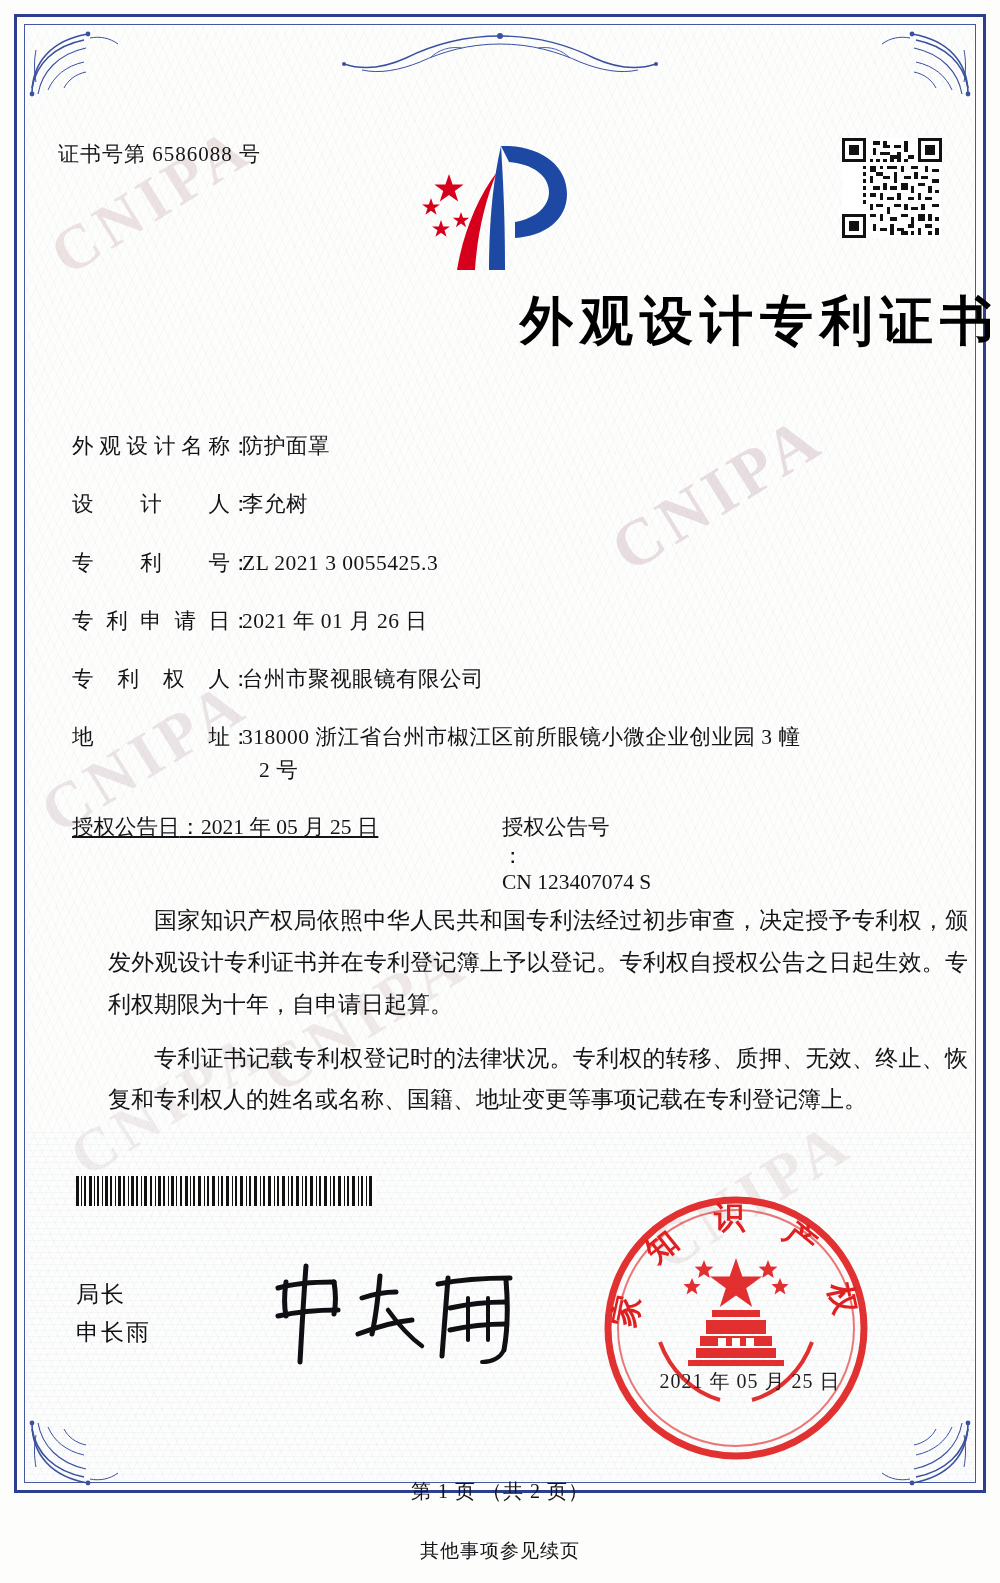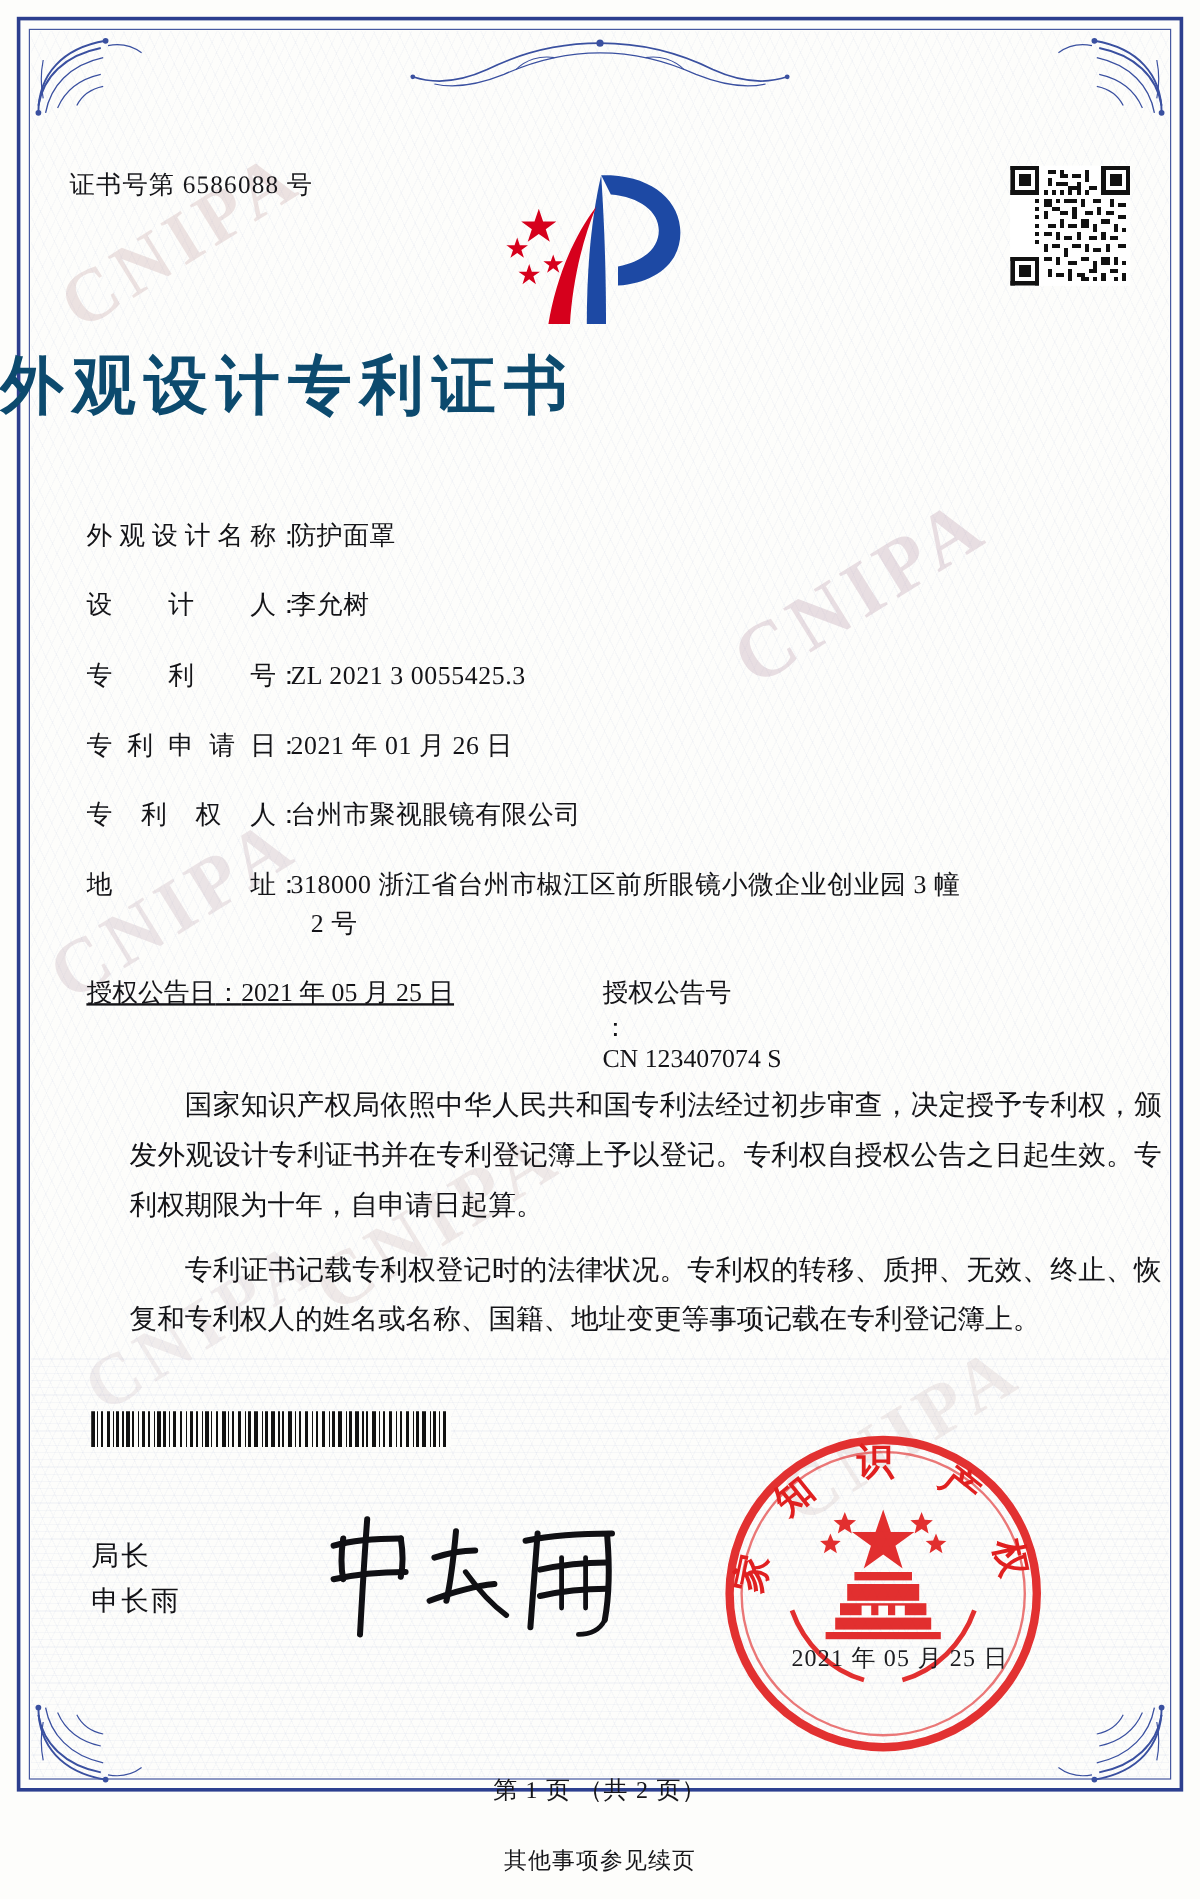--- a/index.html
+++ b/index.html
@@ -122,25 +122,25 @@
     left: 50%;
     transform: translateX(-50%);
     top: 138px;
     width: 190px; height: 140px;
   }
 
   .title {
     position: absolute;
     left: 0; right: 0;
     top: 286px;
-    text-align: left;
+    text-align: right;
     font-size: 53px;
     font-weight: 700;
     letter-spacing: 7px;
-    color: #0c4a6e;
+    color: #000000;
     font-family: "DejaVu Serif", "Liberation Serif", serif;
   }
 
   
   .fields {
     position: absolute;
     left: 72px; top: 430px;
     width: 860px;
     font-size: 21.5px;
     color: #141418;
@@ -194,20 +194,21 @@
   }
 
   
   .sig-label {
     position: absolute;
     left: 76px; top: 1278px;
     font-size: 23px;
     line-height: 1.65;
     color: #121216;
     letter-spacing: 2px;
+    font-family: Liberation Mono, monospace;
   }
   .sig-script {
     position: absolute;
     left: 262px; top: 1258px;
     width: 270px; height: 110px;
   }
 
   
   .seal {
     position: absolute;

